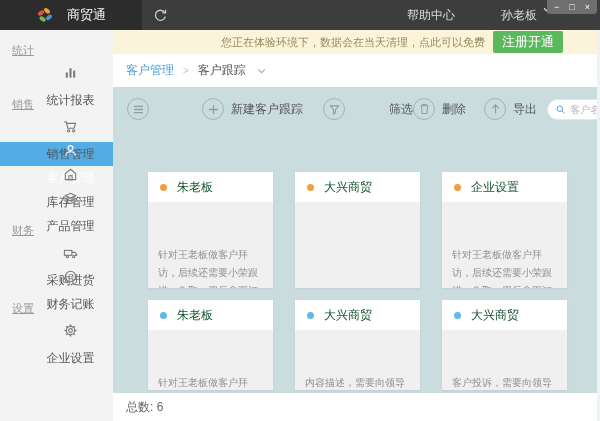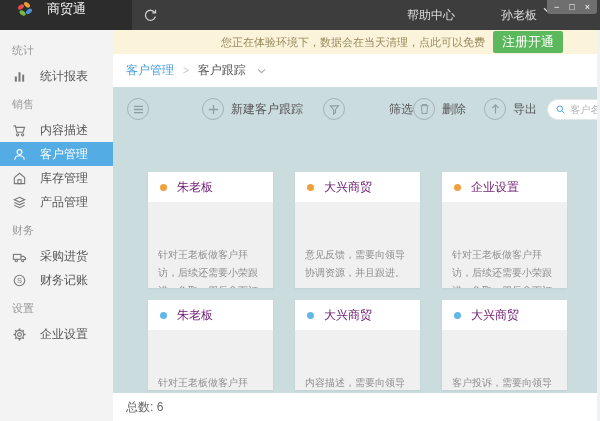--- a/index.html
+++ b/index.html
@@ -1,37 +1,37 @@
 <!DOCTYPE html>
 <html><head>
 <meta charset="utf-8">
 <style>
   * { margin:0; padding:0; box-sizing:border-box; }
   html,body { width:600px; height:421px; font-family:"Liberation Sans","DejaVu Sans",sans-serif; }
   .window { position:relative; width:600px; height:421px; background:#cbdcdf; overflow:hidden; }
 
   
   .topbar { height:30px; background:#3d3d3d; display:flex; align-items:center; position:relative; }
-  .logo-block { width:132px; height:30px; background:#2c2c2c; display:flex; align-items:flex-start; padding-left:16px; gap:13px; flex:none; }
+  .logo-block { width:142px; height:30px; background:#2c2c2c; display:flex; align-items:center; padding-left:36px; gap:13px; flex:none; }
   .logo-mark { width:18px; height:18px; flex:none; }
   .app-title { color:#f2f2f2; font-size:13px; white-space:nowrap; }
   .refresh-btn { width:20px; height:20px; margin-left:8px; display:flex; align-items:center; justify-content:center; cursor:pointer; }
   .topbar-spacer { flex:1; }
   .help-link { color:#dcdcdc; font-size:12px; margin-right:46px; cursor:pointer; }
   .user-menu { color:#dcdcdc; font-size:12px; margin-right:48px; display:flex; align-items:flex-start; gap:6px; cursor:pointer; }
   .win-controls { position:absolute; top:0; right:3px; height:14px; background:#6f6f6f; border-radius:0 0 3px 3px; display:flex; align-items:center; padding:0 7px; gap:10px; }
   .win-btn { color:#fff; font-size:9px; line-height:14px; cursor:pointer; }
 
   
   .body-row { display:flex; height:391px; }
 
   
   .sidebar { width:113px; background:#f3f3f3; flex:none; padding-top:4px; }
-  .sb-label { font-size:11px; color:#9a9a9a; padding:9px 0 6px 12px; }
-  .sb-item { height:24px; display:flex; align-items:center; gap:12px; padding-left:12px; font-size:12px; color:#555; cursor:pointer; }
+  .sb-label { font-size:11px; color:#9a9a9a; padding:9px 0 6px 12px;text-decoration:underline; }
+  .sb-item { height:24px; display:flex; align-items:center; gap:12px; padding-left:28px; font-size:12px; color:#555; cursor:pointer;flex-direction:column; }
   .sb-item .sb-icon { width:16px; height:16px; flex:none; color:#7a7a7a; display:flex; align-items:center; }
   .sb-item.active { background:#54ace4; color:#fff; }
   .sb-item.active .sb-icon { color:#fff; }
 
   
   .main-col { flex:1; display:flex; flex-direction:column; position:relative; }
   .notice { height:24px; background:#fbf4da; display:flex; align-items:center; justify-content:center; gap:8px; font-size:11px; color:#998a5e; position:relative; flex:none; }
   .register-btn { background:#5cb85c; color:#fff; font-size:13px; padding:2px 9px; border-radius:2px; cursor:pointer; }
 
   .breadcrumb { height:33px; background:#fff; display:flex; align-items:center; padding-left:13px; gap:9px; font-size:12px; flex:none; }
@@ -49,21 +49,21 @@
   .tb-group { display:flex; align-items:center; }
   .search-box { width:104px; height:21px; background:#fff; border:1px solid #e2e8e9; border-radius:11px; display:flex; align-items:center; padding:0 8px; gap:5px; margin-left:10px; }
   .search-box input { border:0; outline:0; width:100%; font-size:10px; color:#555; background:transparent; font-family:inherit; }
   .search-box input::placeholder { color:#b3b3b3; }
 
   
   .cards { display:grid; grid-template-columns:repeat(3,125px); grid-template-rows:116px 90px; column-gap:22px; row-gap:12px; margin:51px 0 0 35px; }
   .card { background:#f0f0f0; overflow:hidden; box-shadow:0 1px 2px rgba(0,0,0,0.06); cursor:pointer; }
   .card-hd { height:30px; background:#fff; display:flex; align-items:center; gap:10px; padding-left:12px; }
   .dot { width:7px; height:7px; border-radius:50%; flex:none; }
-  .card-name { font-size:12px; color:#701a75; }
+  .card-name { font-size:12px; color:#14532d; }
   .card-body { padding:8px 10px; font-size:10px; color:#8f8f8f; line-height:1.8;margin-top:36px; }
 
   
   .statusbar { height:28px; background:#fff; display:flex; align-items:center; padding-left:13px; gap:32px; font-size:12px; color:#666; flex:none; }
 
   .right-edge { position:absolute; top:30px; right:0; width:3px; bottom:0; background:#eef2f2; }
 </style>
 </head>
 <body>
 
@@ -117,21 +117,21 @@
 
       <div class="sb-label">销售</div>
       <div class="sb-item">
         <span class="sb-icon">
           <svg width="15" height="15" viewBox="0 0 16 16" fill="none" stroke="currentColor" stroke-width="1.2">
               <path d="M1.5 3h2l1.7 6.8h6.6l1.6-5.2H4.1"></path>
               <circle cx="6" cy="12.6" r="1.2"></circle>
               <circle cx="11.3" cy="12.6" r="1.2"></circle>
             </svg>
         </span>
-        <span>内容描述</span>
+        <span>销售管理</span>
       </div>
       <div class="sb-item active">
         <span class="sb-icon">
           <svg width="15" height="15" viewBox="0 0 16 16" fill="none" stroke="currentColor" stroke-width="1.2">
               <circle cx="8" cy="5.4" r="2.6"></circle>
               <path d="M3 13.6c0-2.8 2.2-4.3 5-4.3s5 1.5 5 4.3"></path>
             </svg>
         </span>
         <span>客户管理</span>
       </div>
@@ -267,21 +267,20 @@
               <span class="dot" style="background: rgb(240, 161, 62);"></span>
               <span class="card-name">朱老板</span>
             </div>
             <div class="card-body">针对王老板做客户拜访，后续还需要小荣跟进，争取一周后拿下订单。</div>
           </div>
           <div class="card">
             <div class="card-hd">
               <span class="dot" style="background: rgb(240, 161, 62);"></span>
               <span class="card-name">大兴商贸</span>
             </div>
-            <div class="card-body">意见反馈，需要向领导协调资源，并且跟进。</div>
           </div>
           <div class="card">
             <div class="card-hd">
               <span class="dot" style="background: rgb(240, 161, 62);"></span>
               <span class="card-name">企业设置</span>
             </div>
             <div class="card-body">针对王老板做客户拜访，后续还需要小荣跟进，争取一周后拿下订单。</div>
           </div>
           <div class="card">
             <div class="card-hd">

